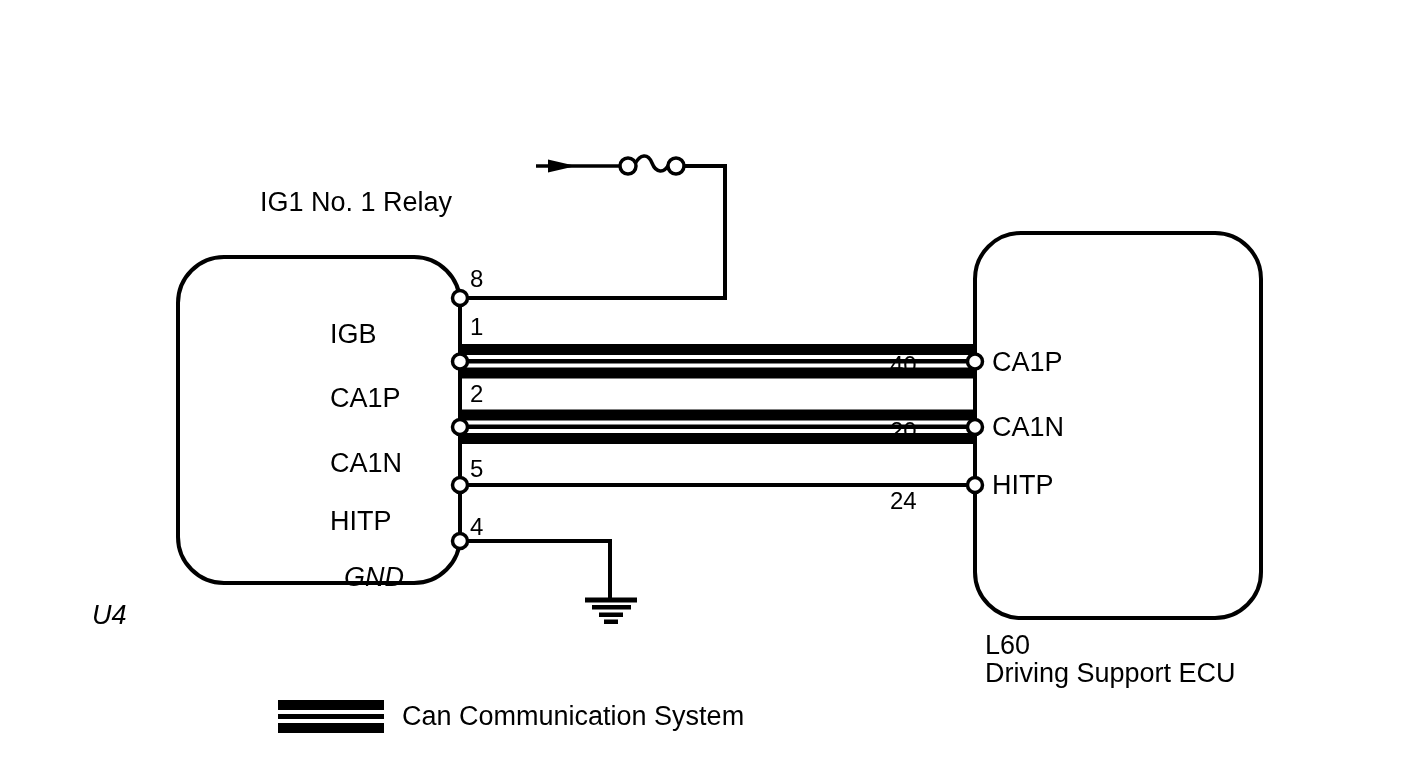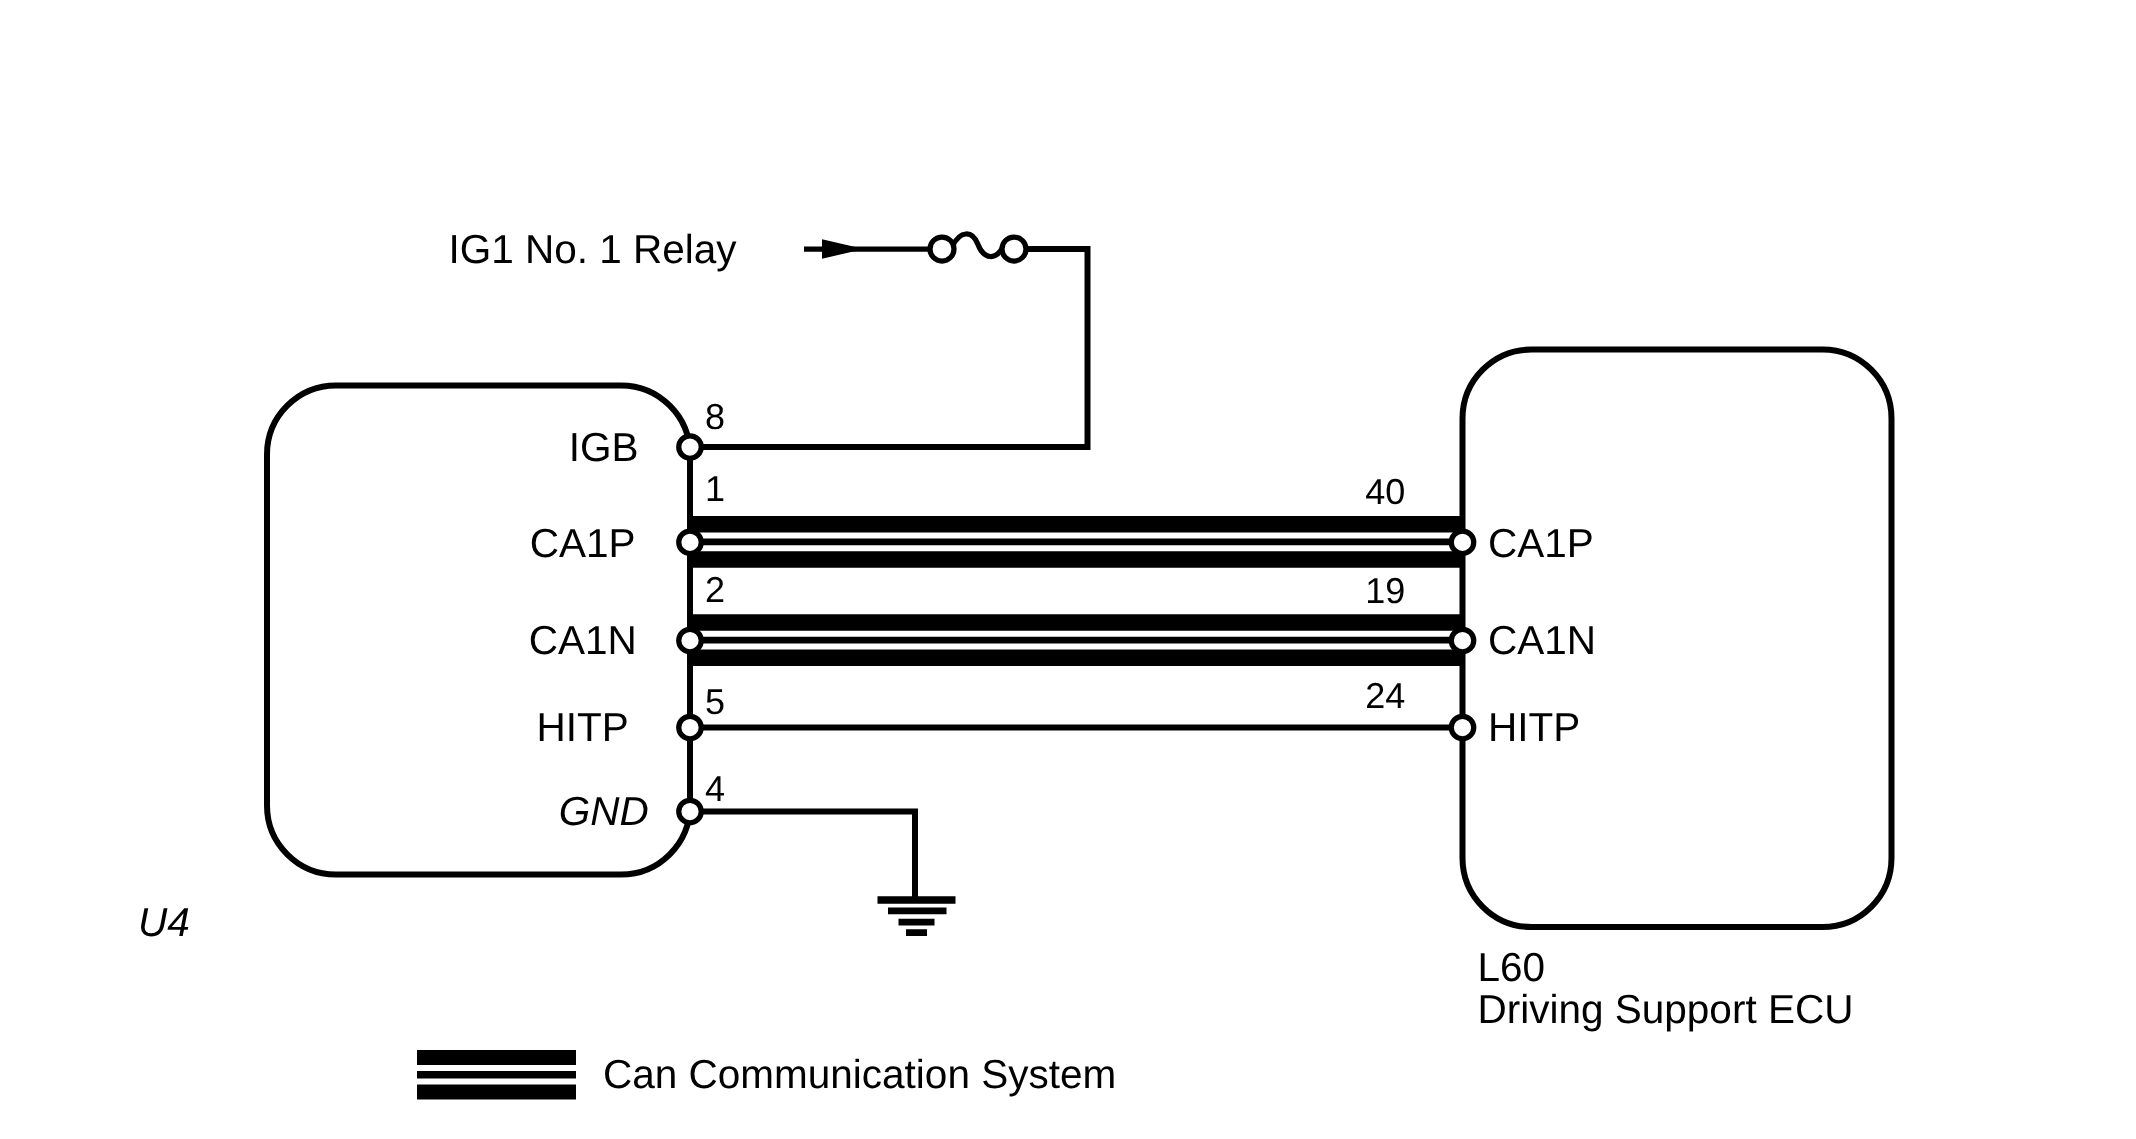--- a/index.html
+++ b/index.html
@@ -20,21 +20,21 @@
     white-space: nowrap;
     color: #000;
   }
   .pin-num {
     position: absolute;
     font-size: 24px;
     line-height: 26px;
     white-space: nowrap;
     color: #000;
   }
-  .ra { text-align: center; }
+  .ra { text-align: left; margin-top: 36px; }
 </style>
 </head>
 <body>
 
 <div id="stage">
 
   <svg id="wiring-svg" width="1424" height="759" viewBox="0 0 1424 759">
 
     <rect x="178" y="257" width="282" height="326" rx="46" ry="46" fill="none" stroke="#000" stroke-width="4"></rect>
     <rect x="975" y="233" width="286" height="385" rx="46" ry="46" fill="none" stroke="#000" stroke-width="4"></rect>
@@ -88,34 +88,34 @@
 
     <g fill="#000">
       <rect x="278" y="700" width="106" height="10"></rect>
       <rect x="278" y="714" width="106" height="5"></rect>
       <rect x="278" y="723" width="106" height="10"></rect>
     </g>
   </svg>
 
   <span class="lbl ra" style="left:260px; top:151px; width:270px;">IG1 No. 1 Relay</span>
 
-  <span class="lbl ra" style="left:344px; top:283px; width:117px;">IGB</span>
+  <span class="lbl ra" style="left:330px; top:283px; width:117px;">IGB</span>
   <span class="lbl ra" style="left:330px; top:347px; width:117px;">CA1P</span>
   <span class="lbl ra" style="left:330px; top:412px; width:117px;">CA1N</span>
   <span class="lbl ra" style="left:330px; top:470px; width:117px;">HITP</span>
   <span class="lbl ra" style="left:344px; top:526px; width:117px;font-style:italic;">GND</span>
 
   <span class="pin-num" style="left:470px; top:266px;">8</span>
   <span class="pin-num" style="left:470px; top:314px;">1</span>
   <span class="pin-num" style="left:470px; top:381px;">2</span>
   <span class="pin-num" style="left:470px; top:456px;">5</span>
   <span class="pin-num" style="left:470px; top:514px;">4</span>
 
   <span class="pin-num ra" style="left:890px; top:316px; width:67px;">40</span>
-  <span class="pin-num ra" style="left:890px; top:382px; width:67px;">19</span>
+  <span class="pin-num ra" style="left:890px; top:382px; width:67px;">20</span>
   <span class="pin-num ra" style="left:890px; top:452px; width:67px;">24</span>
 
   <span class="lbl" style="left:992px; top:347px;">CA1P</span>
   <span class="lbl" style="left:992px; top:412px;">CA1N</span>
   <span class="lbl" style="left:992px; top:470px;">HITP</span>
 
   <span class="lbl" style="left:92px; top:600px;font-style:italic;">U4</span>
   <span class="lbl" style="left:985px; top:630px;">L60</span>
   <span class="lbl" style="left:985px; top:658px;">Driving Support ECU</span>
 

